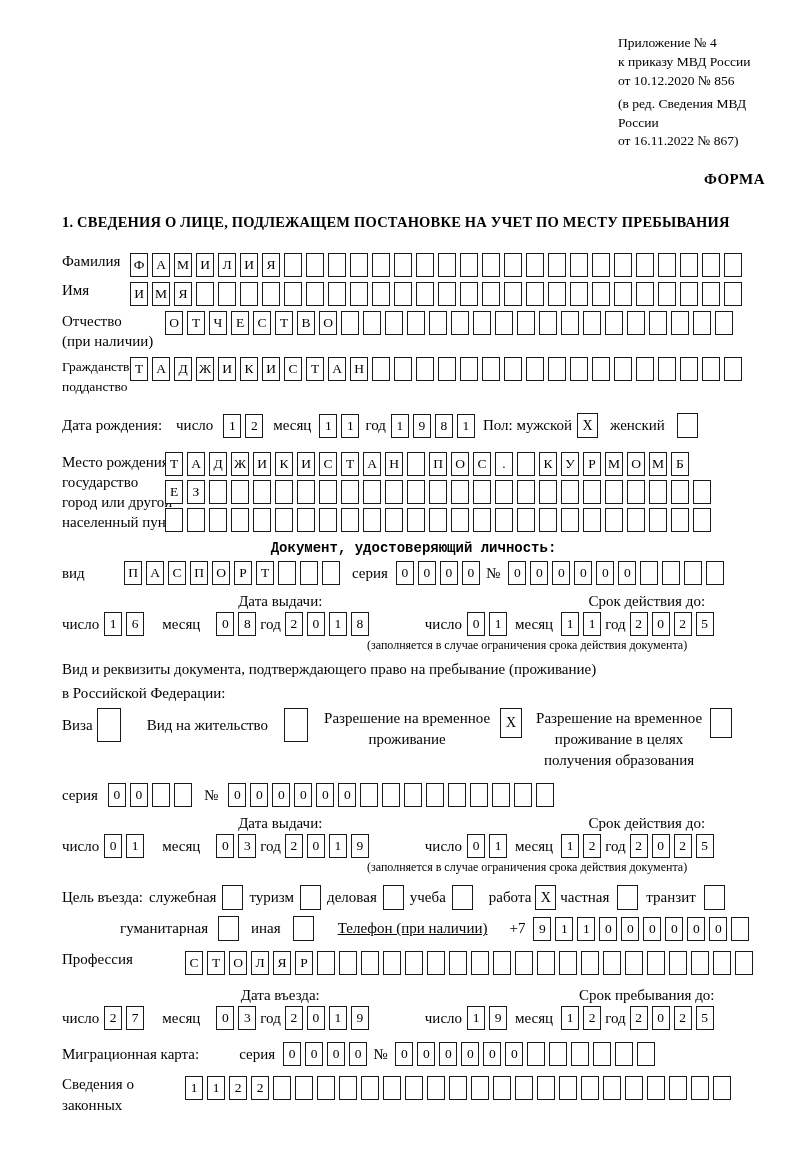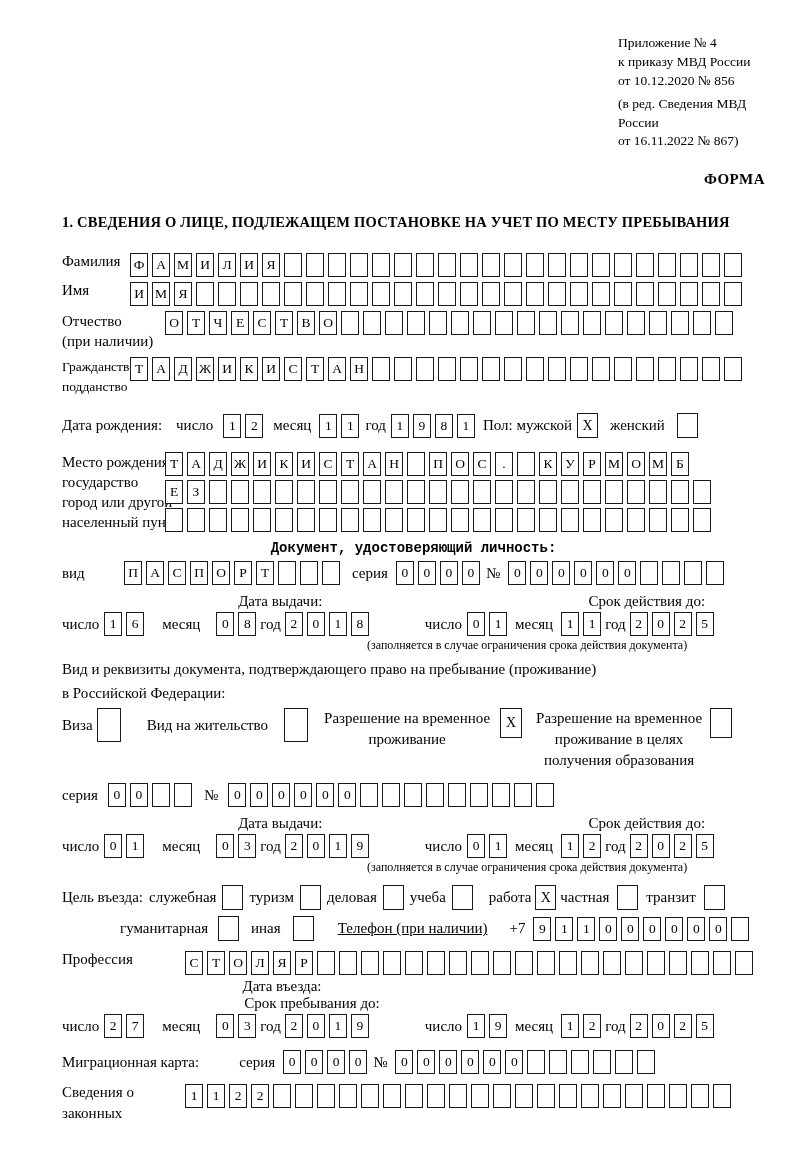--- a/index.html
+++ b/index.html
@@ -546,21 +546,21 @@
         <span class="box"></span>
         <span class="box"></span>
         <span class="box"></span>
         <span class="box"></span>
         <span class="box"></span>
         <span class="box"></span>
         <span class="box"></span>
       </span>
   </div>
 
-  <div class="row" style="margin-top:3px;flex-direction:column;">
+  <div class="row" style="margin-top:12px;">
     <span style="margin-left:100px;width:240px;text-align:center;">Дата въезда:</span>
     <span style="margin-left:130px;width:240px;text-align:center;">Срок пребывания до:</span>
   </div>
 
   <div class="rowc" style="margin-top:2px;">
     <span class="lbl">число</span>
     <span class="boxes" style="margin-left:5px;">
         <span class="box">2</span>
         <span class="box">7</span>
       </span>

